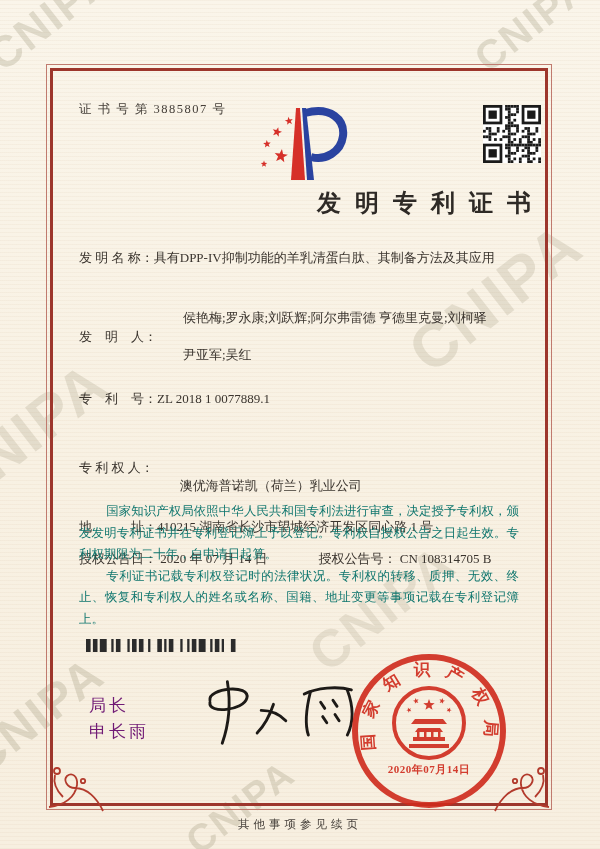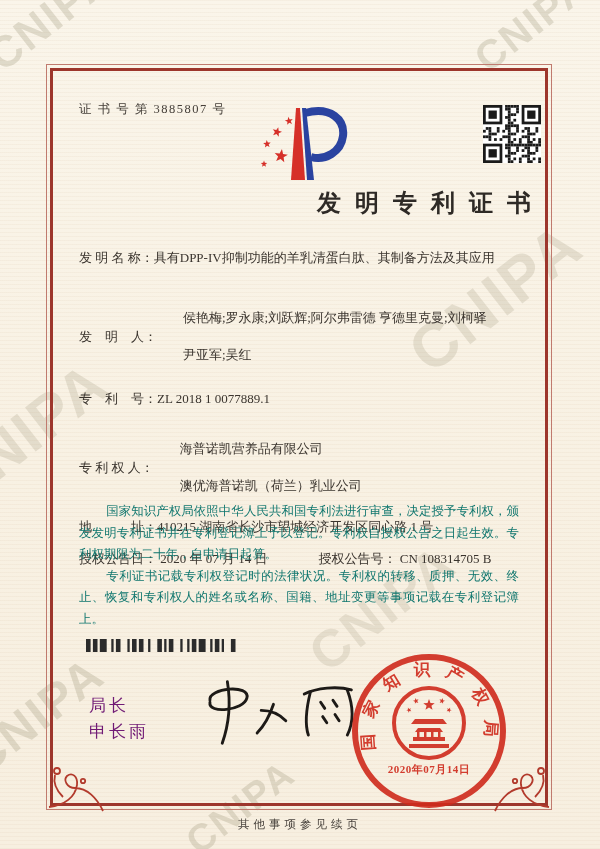--- a/index.html
+++ b/index.html
@@ -223,21 +223,21 @@
         <span>尹亚军;吴红</span>
       </span>
     </div>
     <div class="frow mb13">
       <span class="flabel">专　利　号：</span>
       <span class="fval">ZL 2018 1 0077889.1</span>
     </div>
     <div class="frow mb4">
       <span class="flabel">专 利 权 人：</span>
       <span class="fval">
-        <span>海普诺凯营养品有限公司</span><br>
+        <br>
         <span>澳优海普诺凯（荷兰）乳业公司</span>
       </span>
     </div>
     <div class="frow mb13">
       <span class="flabel">地　　　址：</span>
       <span class="fval">410215 湖南省长沙市望城经济开发区同心路 1 号</span>
     </div>
     <div class="grant-row">
       <span class="g1">
         <span class="flabel">授权公告日：</span>

